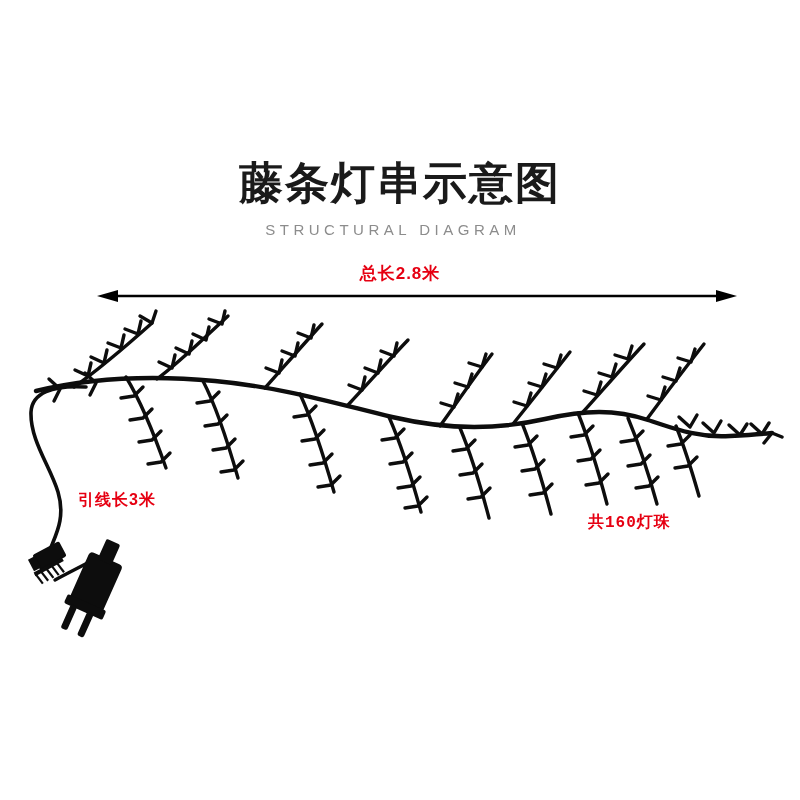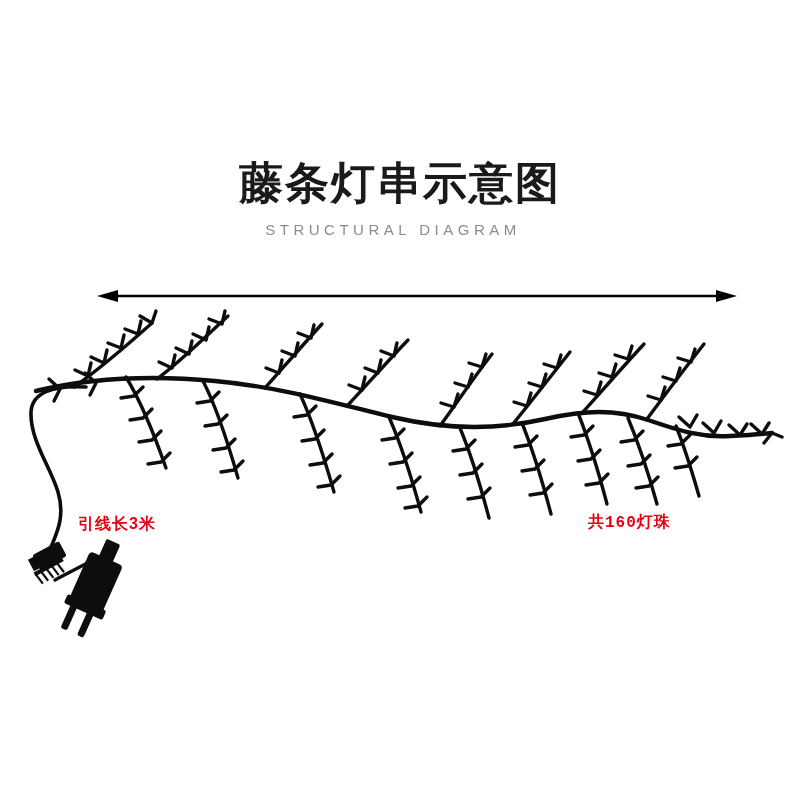--- a/index.html
+++ b/index.html
@@ -66,21 +66,21 @@
   #label-total-length {
     left: 0;
     top: 262px;
     width: 800px;
     text-align: center;
     font-size: 17px;
     letter-spacing: 1px;
   }
   #label-lead-length {
     left: 78px;
-    top: 514px;
+    top: 490px;
     font-size: 16px;
     letter-spacing: 1px;
   }
   #label-bulb-count {
     left: 588px;
     top: 512px;
     font-size: 16px;
     letter-spacing: 1px;
     font-family: Liberation Mono, monospace;
   }
@@ -281,18 +281,19 @@
       </g>
     </g>
 
   </svg>
 
   <div class="title-block">
     <div class="main-title">藤条灯串示意图</div>
     <div class="sub-title">STRUCTURAL DIAGRAM</div>
   </div>
 
+  <div class="annotation" id="label-total-length">总长2.8米</div>
 
   <div class="annotation" id="label-lead-length">引线长3米</div>
 
   <div class="annotation" id="label-bulb-count">共160灯珠</div>
 
 </div>
 
 </body></html>

